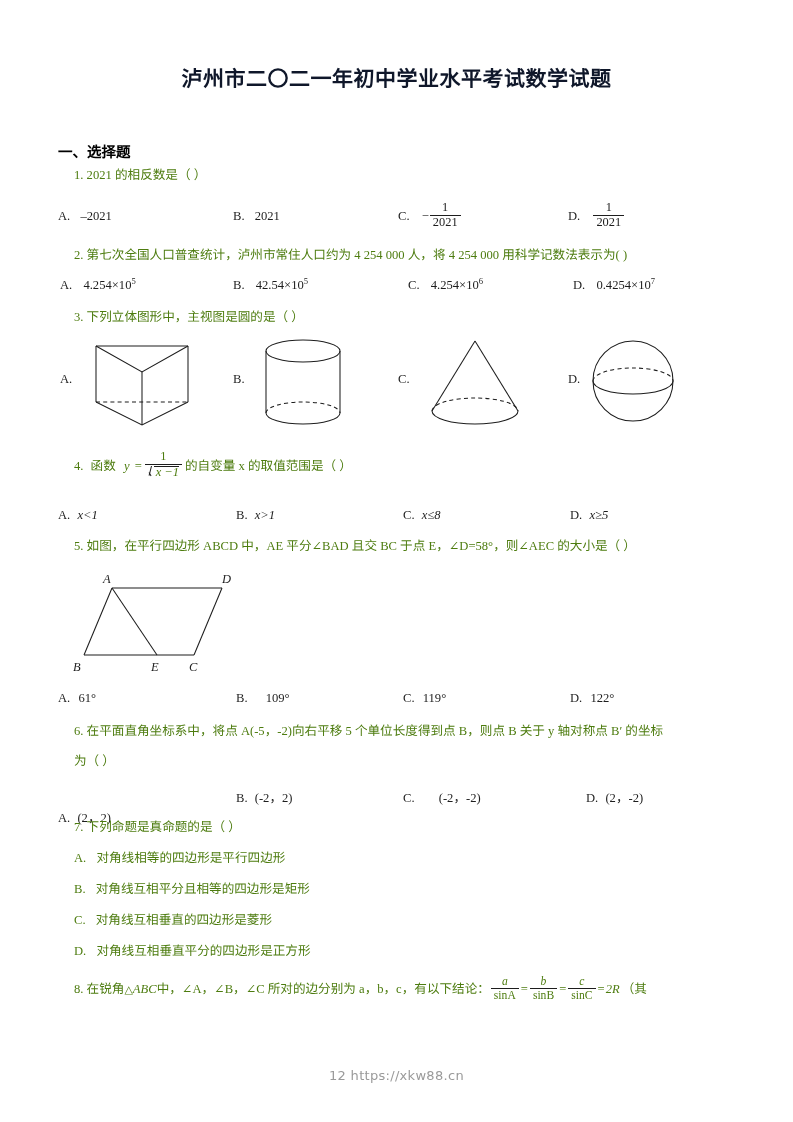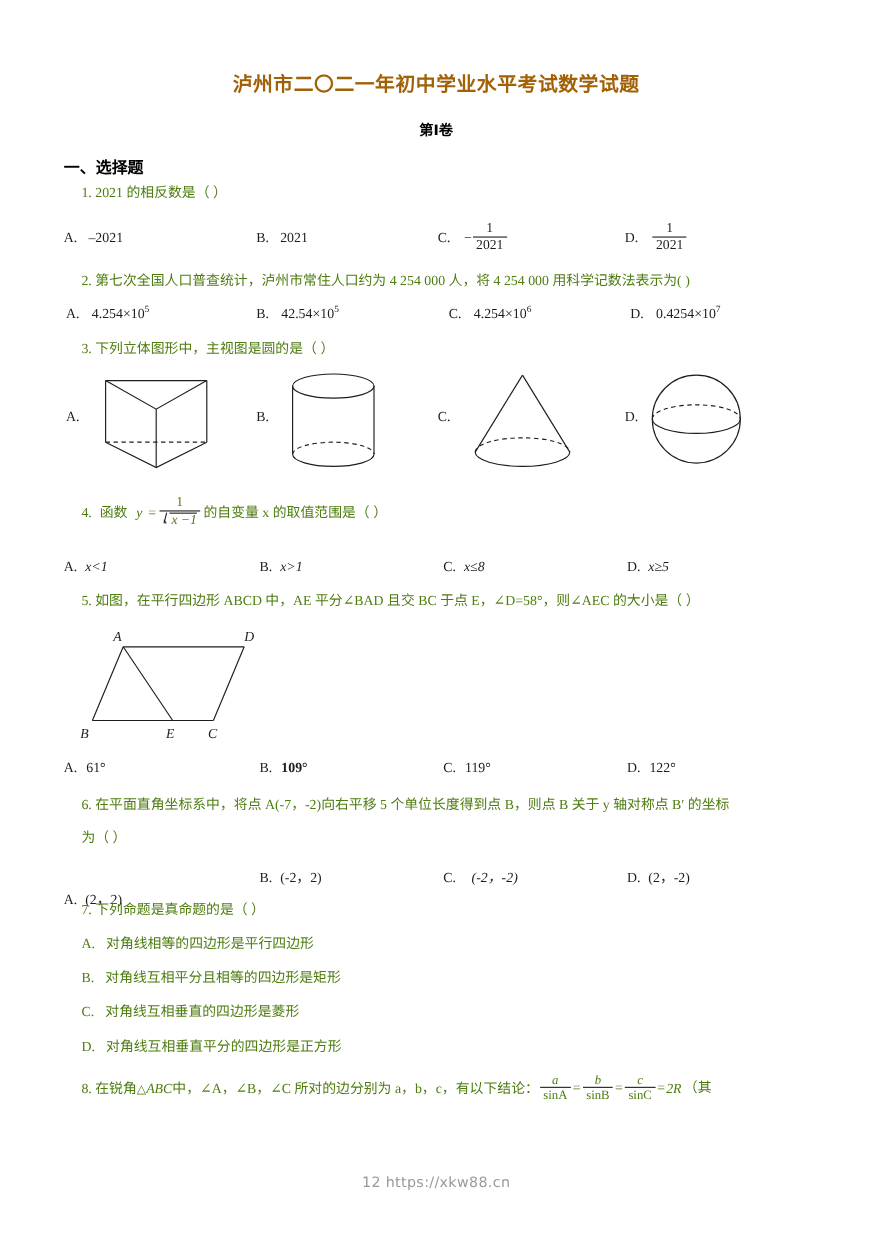--- a/index.html
+++ b/index.html
@@ -22,23 +22,23 @@
   }
 
   
   .doc-title {
     position: absolute;
     left: 0; right: 0;
     top: 62px;
     text-align: center;
     font-family: "DejaVu Sans", sans-serif;
     font-weight: bold;
-    font-size: 18px;
+    font-size: 21px;
     letter-spacing: 0.5px;
-    color: #a16207;
+    color: #0f172a;
   }
   .doc-subtitle {
     position: absolute;
     left: 0; right: 0;
     top: 108px;
     text-align: center;
     font-family: "DejaVu Sans", sans-serif;
     font-weight: bold;
     font-size: 13px;
     color: #000;
@@ -165,21 +165,20 @@
     color: #9a9a9a;
     letter-spacing: 0.3px;
   }
 </style>
 </head>
 <body>
 
 <div class="page">
 
   <div class="doc-title">泸州市二〇二一年初中学业水平考试数学试题</div>
-  <div class="doc-subtitle">第I卷</div>
   <div class="section-head">一、选择题</div>
 
   <div class="q" style="top:166px;">
     <span class="q-stem">1.</span>
     <span class="q-stem">2021 的相反数是（      ）</span>
   </div>
   <div class="opts" style="top:203px; height:34px;">
     <div class="opt" style="left:0px; top:6px;">
       <span>A.</span>
       <span style="margin-left:7px;">–2021</span>
@@ -331,53 +330,53 @@
     </svg>
   </div>
 
   <div class="opts" style="top:691px;">
     <div class="opt" style="left:0px;">
       <span>A.</span>
       <span style="margin-left:5px;">61°</span>
     </div>
     <div class="opt" style="left:178px;">
       <span>B.</span>
-      <span style="margin-left:5px;font-weight:bold;">109°</span>
+      <span style="margin-left:15px;">109°</span>
     </div>
     <div class="opt" style="left:345px;">
       <span>C.</span>
       <span style="margin-left:5px;">119°</span>
     </div>
     <div class="opt" style="left:512px;">
       <span>D.</span>
       <span style="margin-left:5px;">122°</span>
     </div>
   </div>
 
   <div class="q" style="top:722px;">
     <span>6.</span>
-    <span>在平面直角坐标系中，将点 A(-7，-2)向右平移 5 个单位长度得到点 B，则点 B 关于 y 轴对称点 B′ 的坐标</span>
+    <span>在平面直角坐标系中，将点 A(-5，-2)向右平移 5 个单位长度得到点 B，则点 B 关于 y 轴对称点 B′ 的坐标</span>
   </div>
   <div class="q" style="top:752px;">
     <span>为（  ）</span>
   </div>
   <div class="opts" style="top:787px;">
     <div class="opt" style="left:0px;margin-top:20px;">
       <span>A.</span>
       <span style="margin-left:4px;">(2，2)</span>
     </div>
     <div class="opt" style="left:178px;">
       <span>B.</span>
       <span style="margin-left:4px;">(-2，2)</span>
     </div>
     <div class="opt" style="left:345px;">
       <span>C.</span>
-      <span style="margin-left:11px;font-style:italic;">(-2，-2)</span>
-    </div>
-    <div class="opt" style="left:512px;">
+      <span style="margin-left:21px;">(-2，-2)</span>
+    </div>
+    <div class="opt" style="left:528px;">
       <span>D.</span>
       <span style="margin-left:4px;">(2，-2)</span>
     </div>
   </div>
 
   <div class="q" style="top:818px;">
     <span>7.</span>
     <span>下列命题是真命题的是（   ）</span>
   </div>
   <div class="q" style="top:849px;">

